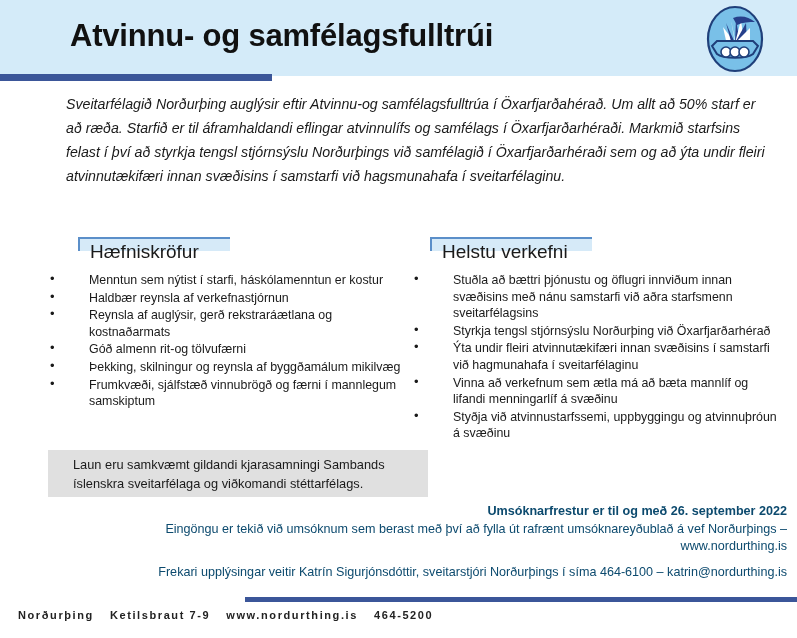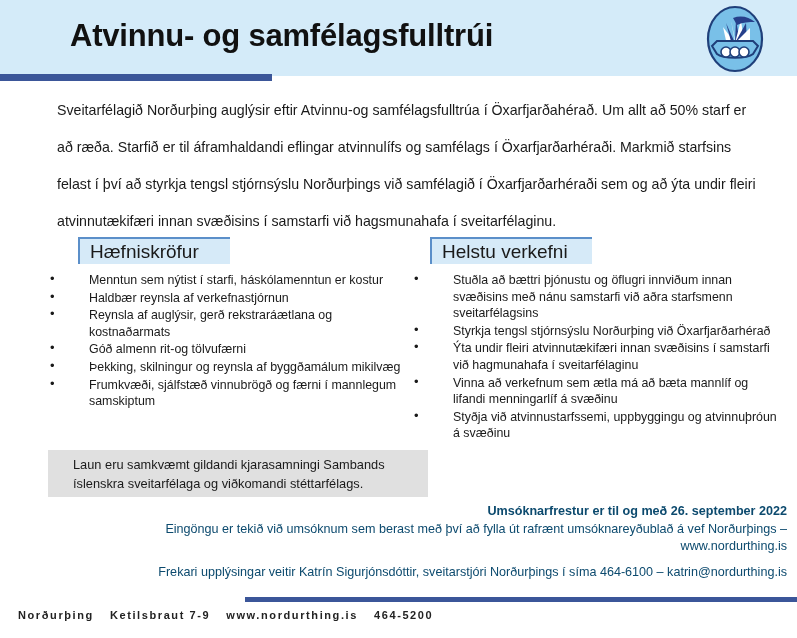--- a/index.html
+++ b/index.html
@@ -53,32 +53,33 @@
     position: absolute;
     left: 703px;
     top: 5px;
     width: 64px;
     height: 68px;
   }
 
   
   .intro {
     position: absolute;
-    left: 57px;
+    left: 66px;
     top: 92px;
     width: 700px;
     font-size: 14.2px;
-    line-height: 37px;
-    color: #1a1a1a;
+    line-height: 24px;
+    color: #1a1a1a;
+    font-style: italic;
   }
 
   
   .sec-head {
     position: absolute;
-    height: 27px;
+    height: 14px;
     background: #d6eaf8;
     border-top: 2px solid #5b8fc9;
     border-left: 2px solid #5b8fc9;
     box-sizing: border-box;
     font-size: 19px;
     color: #1a1a1a;
     padding: 2px 12px 0 10px;
     white-space: nowrap;
   }
   .sec-head.left  { left: 78px;  top: 237px; width: 152px; }

